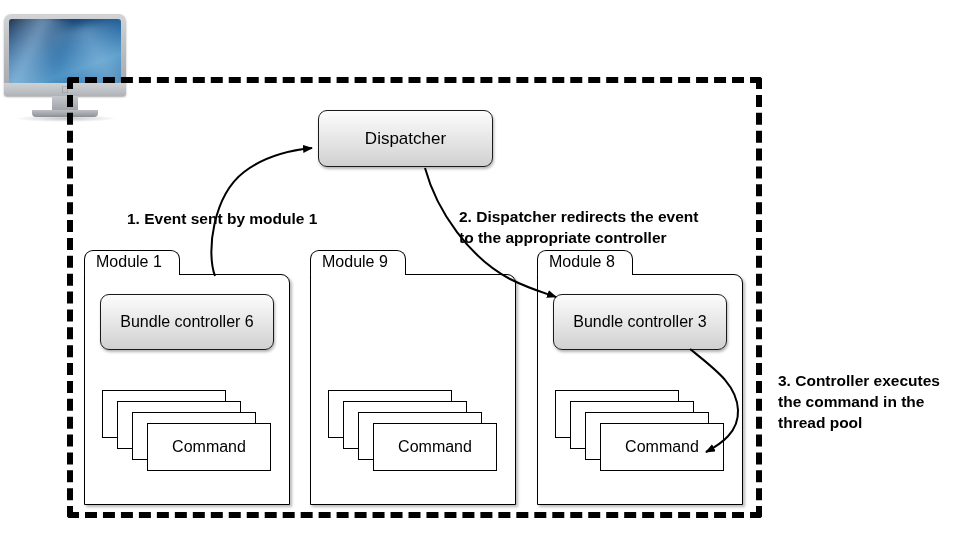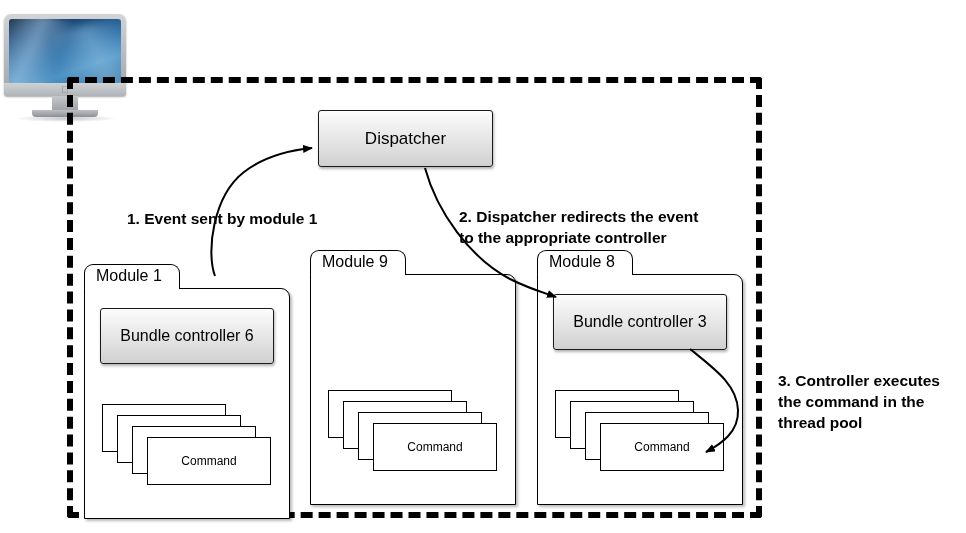--- a/index.html
+++ b/index.html
@@ -120,21 +120,21 @@
     border: 6px dashed #000000;
     border-radius: 3px;
     box-sizing: border-box;
   }
 
   
   .grad-box {
     position: absolute;
     background: linear-gradient(180deg,#fcfcfc 0%,#f0f0f0 28%,#dcdcdc 75%,#d0d0d0 100%);
     border: 1.6px solid #1a1a1a;
-    border-radius: 3px;
+    border-radius: 9px;
     box-shadow: 1px 2px 3px rgba(0,0,0,0.30);
     display: flex;
     align-items: center;
     justify-content: center;
     font-size: 17px;
     color: #000000;
     box-sizing: border-box;
   }
   .dispatcher {
     left: 318px;
@@ -216,21 +216,21 @@
     box-sizing: border-box;
   }
   .cmd-card.c1 { left: 0px;  top: 0px;  }
   .cmd-card.c2 { left: 15px; top: 11px; }
   .cmd-card.c3 { left: 30px; top: 22px; }
   .cmd-card.c4 {
     left: 45px; top: 33px;
     display: flex;
     align-items: center;
     justify-content: center;
-    font-size: 12px;
+    font-size: 16px;
     color: #000000;
   }
 
   
   .note {
     position: absolute;
     font-weight: bold;
     font-size: 15.5px;
     color: #000000;
     line-height: 21px;
@@ -264,21 +264,21 @@
     <div class="imac-foot"></div>
     <div class="imac-shadow"></div>
   </div>
 
   <div class="boundary"></div>
 
   <div class="grad-box dispatcher">
     <span>Dispatcher</span>
   </div>
 
-  <div class="folder" style="left:84px; top:264px;">
+  <div class="folder" style="left:84px; top:250px;">
     <div class="folder-tab"></div>
     <div class="folder-body"></div>
     <div class="folder-cover"></div>
     <div class="folder-label">Module 1</div>
     <div class="grad-box controller">
       <span>Bundle controller 6</span>
     </div>
     <div class="cmd-stack">
       <div class="cmd-card c1"></div>
       <div class="cmd-card c2"></div>

